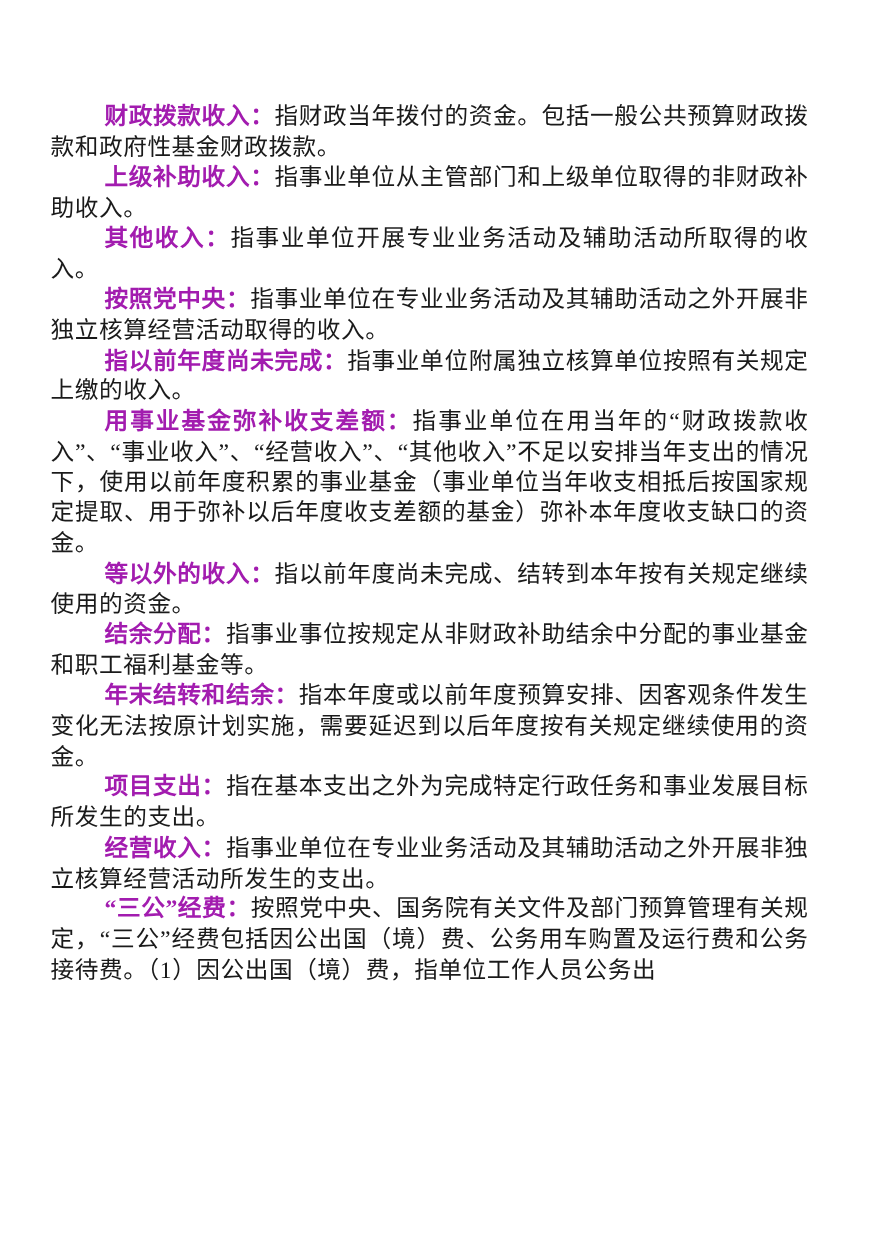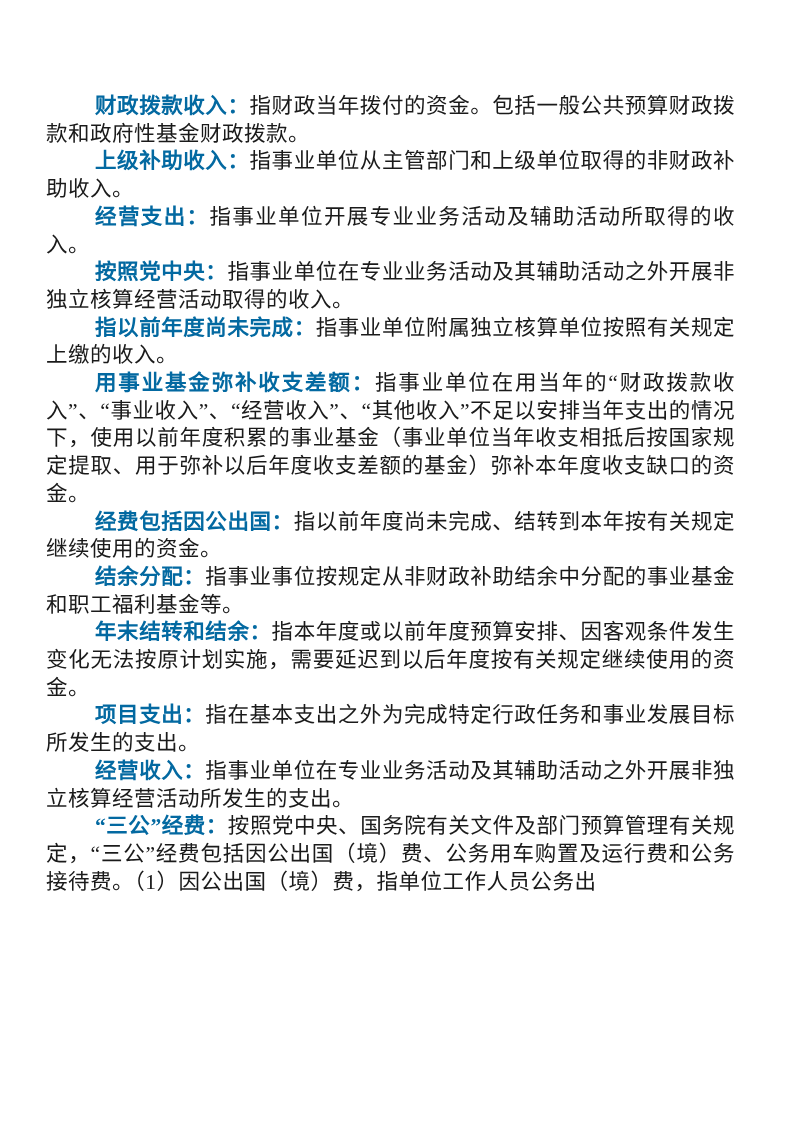--- a/index.html
+++ b/index.html
@@ -27,43 +27,43 @@
     text-justify: inter-character;
     letter-spacing: 0.5px;
   }
   .content p {
     margin: 0;
     padding: 0;
     text-indent: 49px;
   }
   .content p b {
     font-weight: bold;
-    color: #0369a1;
+    color: #a21caf;
   }
 </style>
 </head>
 <body>
 
 <div class="page">
   <div class="content">
 
     <p><b>财政拨款收入：</b><span>指财政当年拨付的资金。包括一般公共预算财政拨款和政府性基金财政拨款。</span></p>
 
     <p><b>上级补助收入：</b><span>指事业单位从主管部门和上级单位取得的非财政补助收入。</span></p>
 
-    <p><b>经营支出：</b><span>指事业单位开展专业业务活动及辅助活动所取得的收入。</span></p>
+    <p><b>其他收入：</b><span>指事业单位开展专业业务活动及辅助活动所取得的收入。</span></p>
 
     <p><b>按照党中央：</b><span>指事业单位在专业业务活动及其辅助活动之外开展非独立核算经营活动取得的收入。</span></p>
 
     <p><b>指以前年度尚未完成：</b><span>指事业单位附属独立核算单位按照有关规定上缴的收入。</span></p>
 
 
     <p><b>用事业基金弥补收支差额：</b><span>指事业单位在用当年的“财政拨款收入”、“事业收入”、“经营收入”、“其他收入”不足以安排当年支出的情况下，使用以前年度积累的事业基金（事业单位当年收支相抵后按国家规定提取、用于弥补以后年度收支差额的基金）弥补本年度收支缺口的资金。</span></p>
 
-    <p><b>经费包括因公出国：</b><span>指以前年度尚未完成、结转到本年按有关规定继续使用的资金。</span></p>
+    <p><b>等以外的收入：</b><span>指以前年度尚未完成、结转到本年按有关规定继续使用的资金。</span></p>
 
     <p><b>结余分配：</b><span>指事业事位按规定从非财政补助结余中分配的事业基金和职工福利基金等。</span></p>
 
     <p><b>年末结转和结余：</b><span>指本年度或以前年度预算安排、因客观条件发生变化无法按原计划实施，需要延迟到以后年度按有关规定继续使用的资金。</span></p>
 
 
     <p><b>项目支出：</b><span>指在基本支出之外为完成特定行政任务和事业发展目标所发生的支出。</span></p>
 
     <p><b>经营收入：</b><span>指事业单位在专业业务活动及其辅助活动之外开展非独立核算经营活动所发生的支出。</span></p>
 

